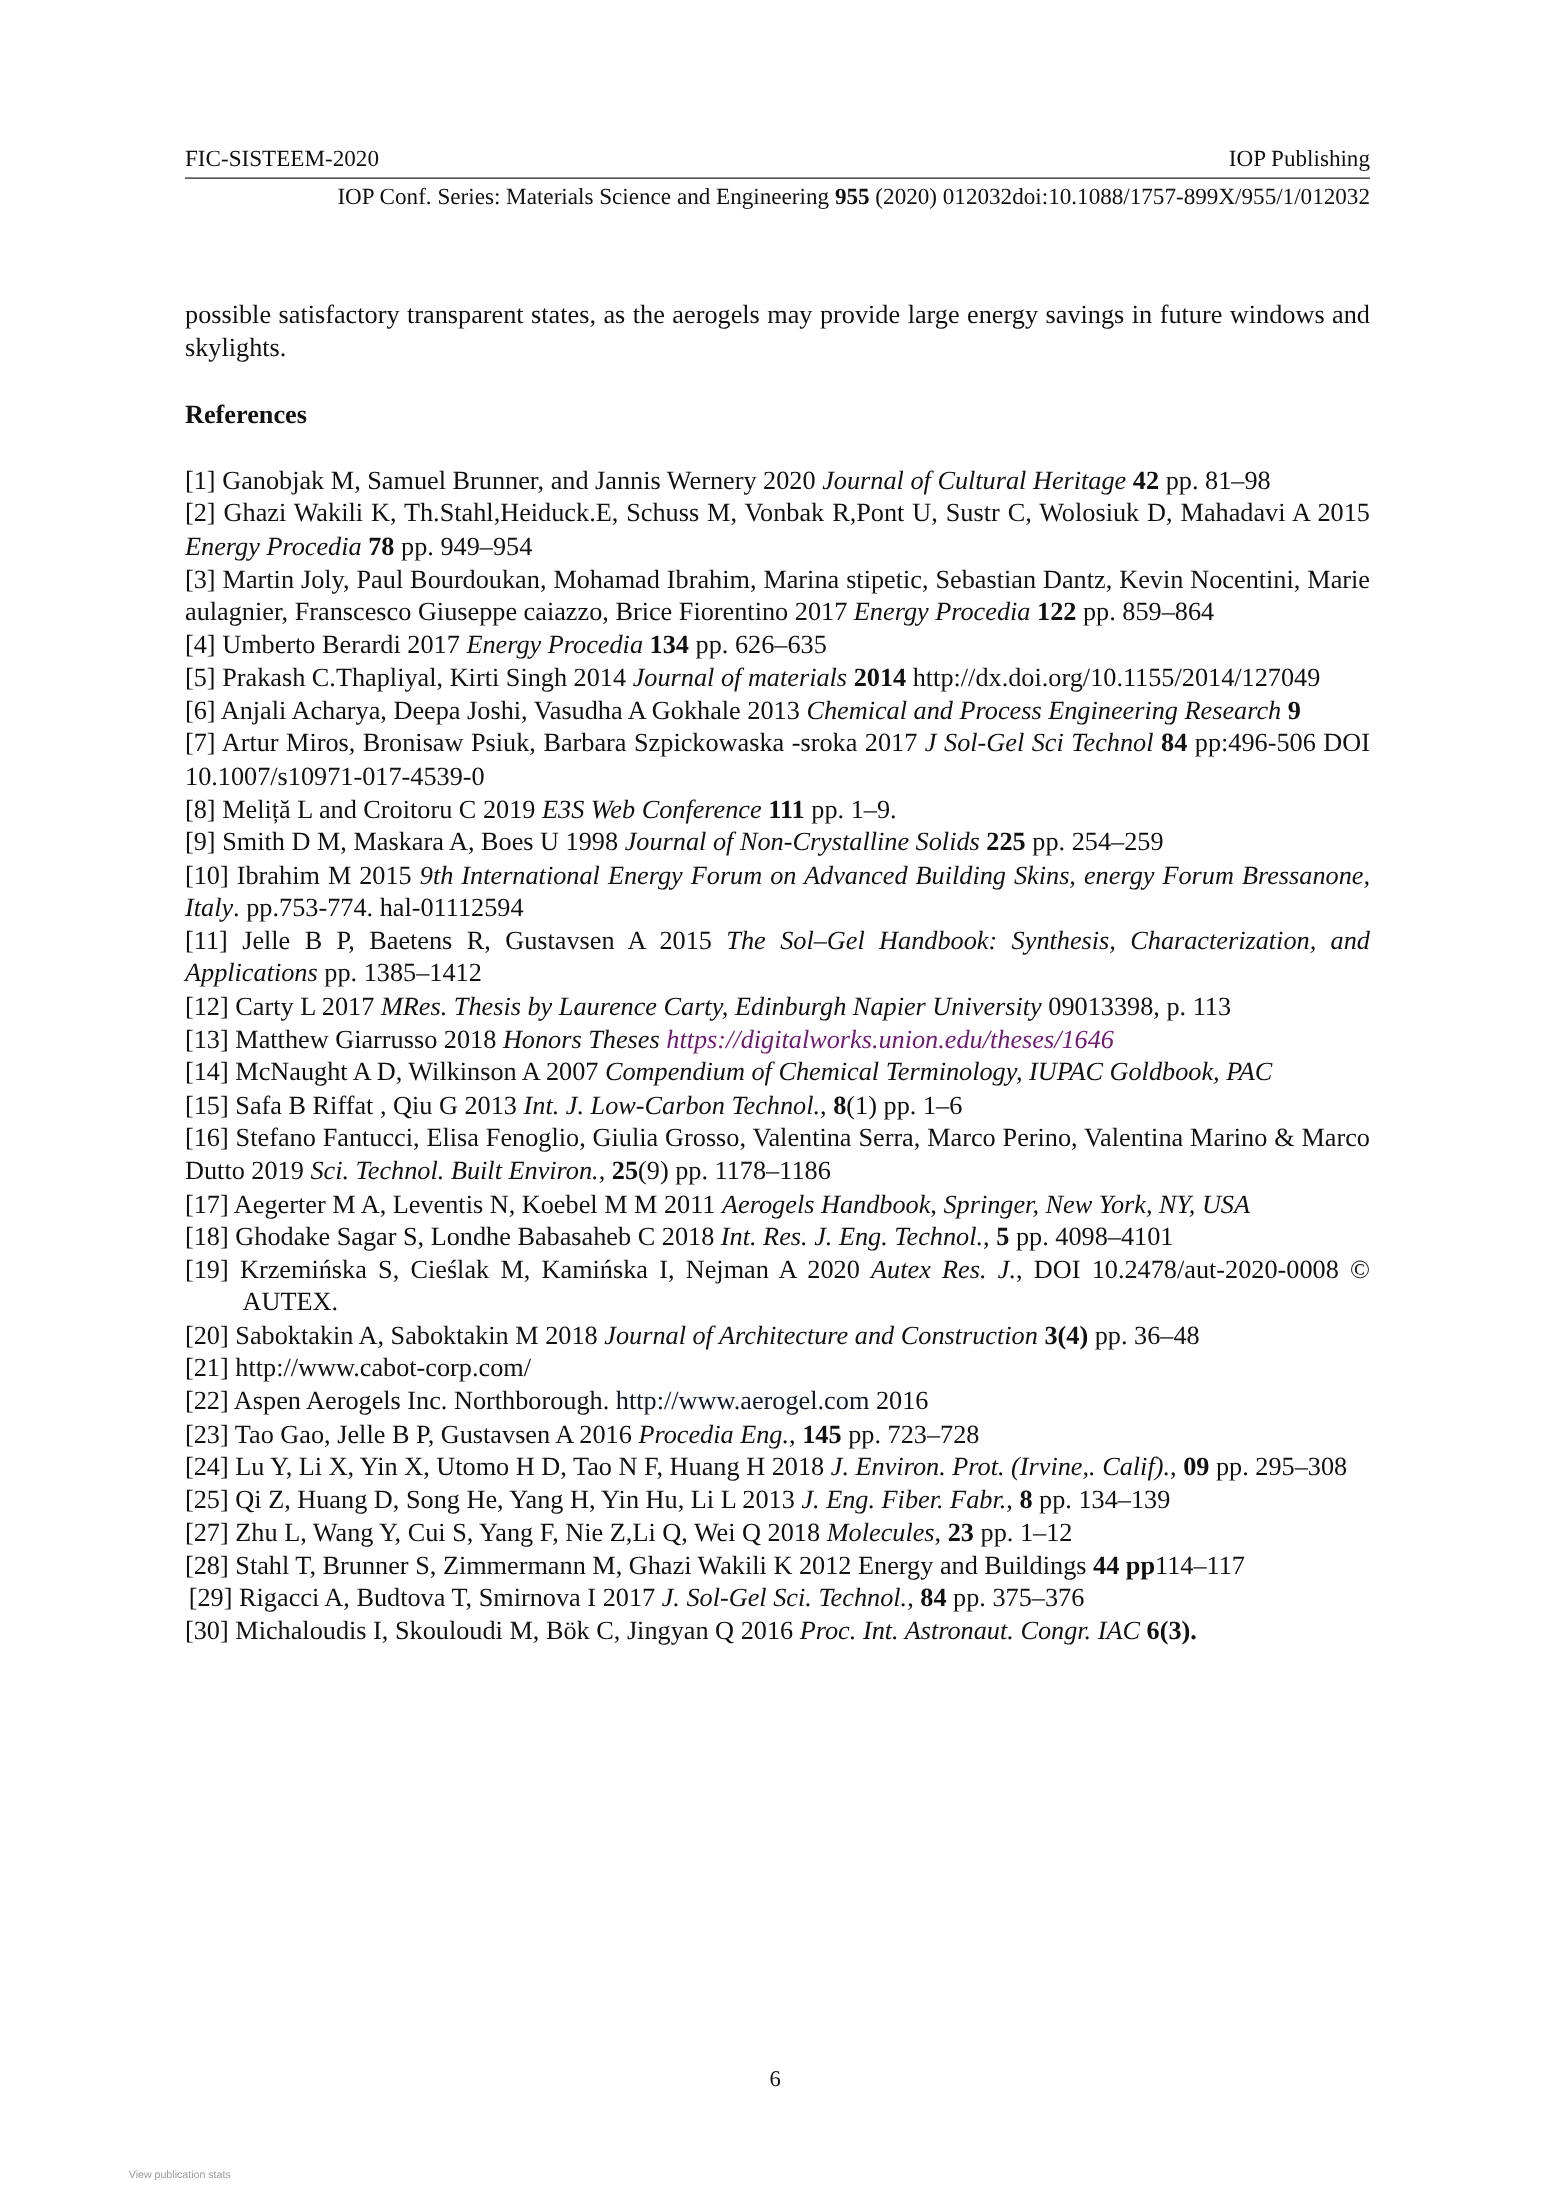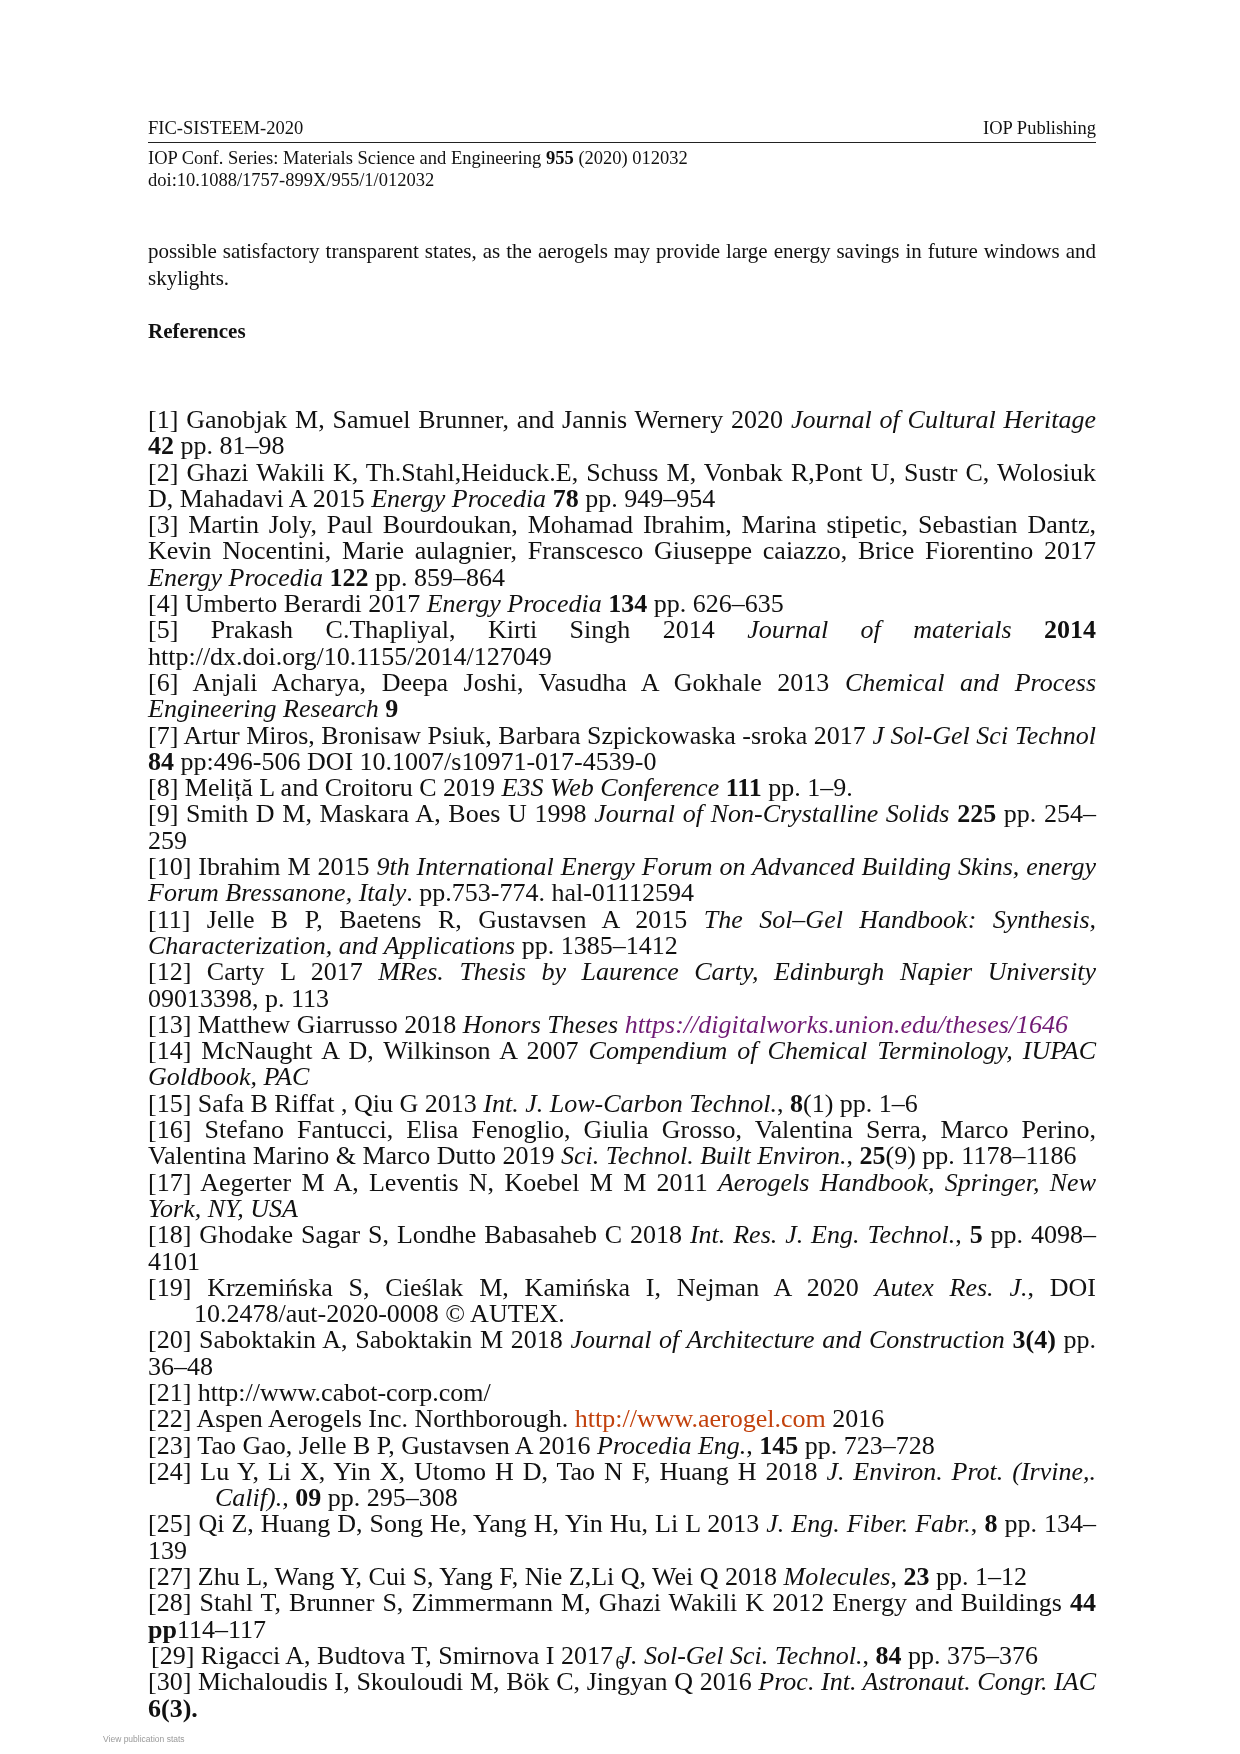--- a/index.html
+++ b/index.html
@@ -26,22 +26,21 @@
       top: 117px;
       display: flex;
       justify-content: space-between;
       border-bottom: 1.3px solid #222;
       padding-bottom: 3px;
       text-align: center;
     }
     .header-bottom {
       top: 147px;
       display: flex;
-      justify-content: center;
-      flex-direction: column;
+      justify-content: flex-end;
     }
     .body-text {
       position: absolute;
       left: 148px;
       top: 238px;
       width: 948px;
       font-size: 21px;
       line-height: 26.5px;
       text-align: justify;
     }
@@ -51,43 +50,42 @@
       top: 318px;
       font-size: 21px;
       font-weight: bold;
       line-height: 26px;
     }
     .refs {
       position: absolute;
       left: 148px;
       top: 371px;
       width: 948px;
-      font-size: 26px;
+      font-size: 21px;
       line-height: 26.3px;
-      margin-top: 36px;
     }
     .ref {
       text-align: justify;
       text-align-last: left;
     }
     .ref.hang {
       padding-left: 46px;
       text-indent: -46px;
     }
     .ref.hang2 {
       padding-left: 67px;
       text-indent: -67px;
     }
     .ref.lead {
       padding-left: 3px;
     }
     i { font-style: italic; }
     b { font-weight: bold; }
     .link-gray { color: #701a75; font-style: italic; }
-    .link-blue { color: #c2410c; }
+    .link-blue { color: #0f172a; }
     .page-number {
       position: absolute;
       left: 0;
       width: 1240px;
       top: 1653px;
       text-align: center;
       font-size: 18px;
     }
     .pub-stats {
       position: absolute;

